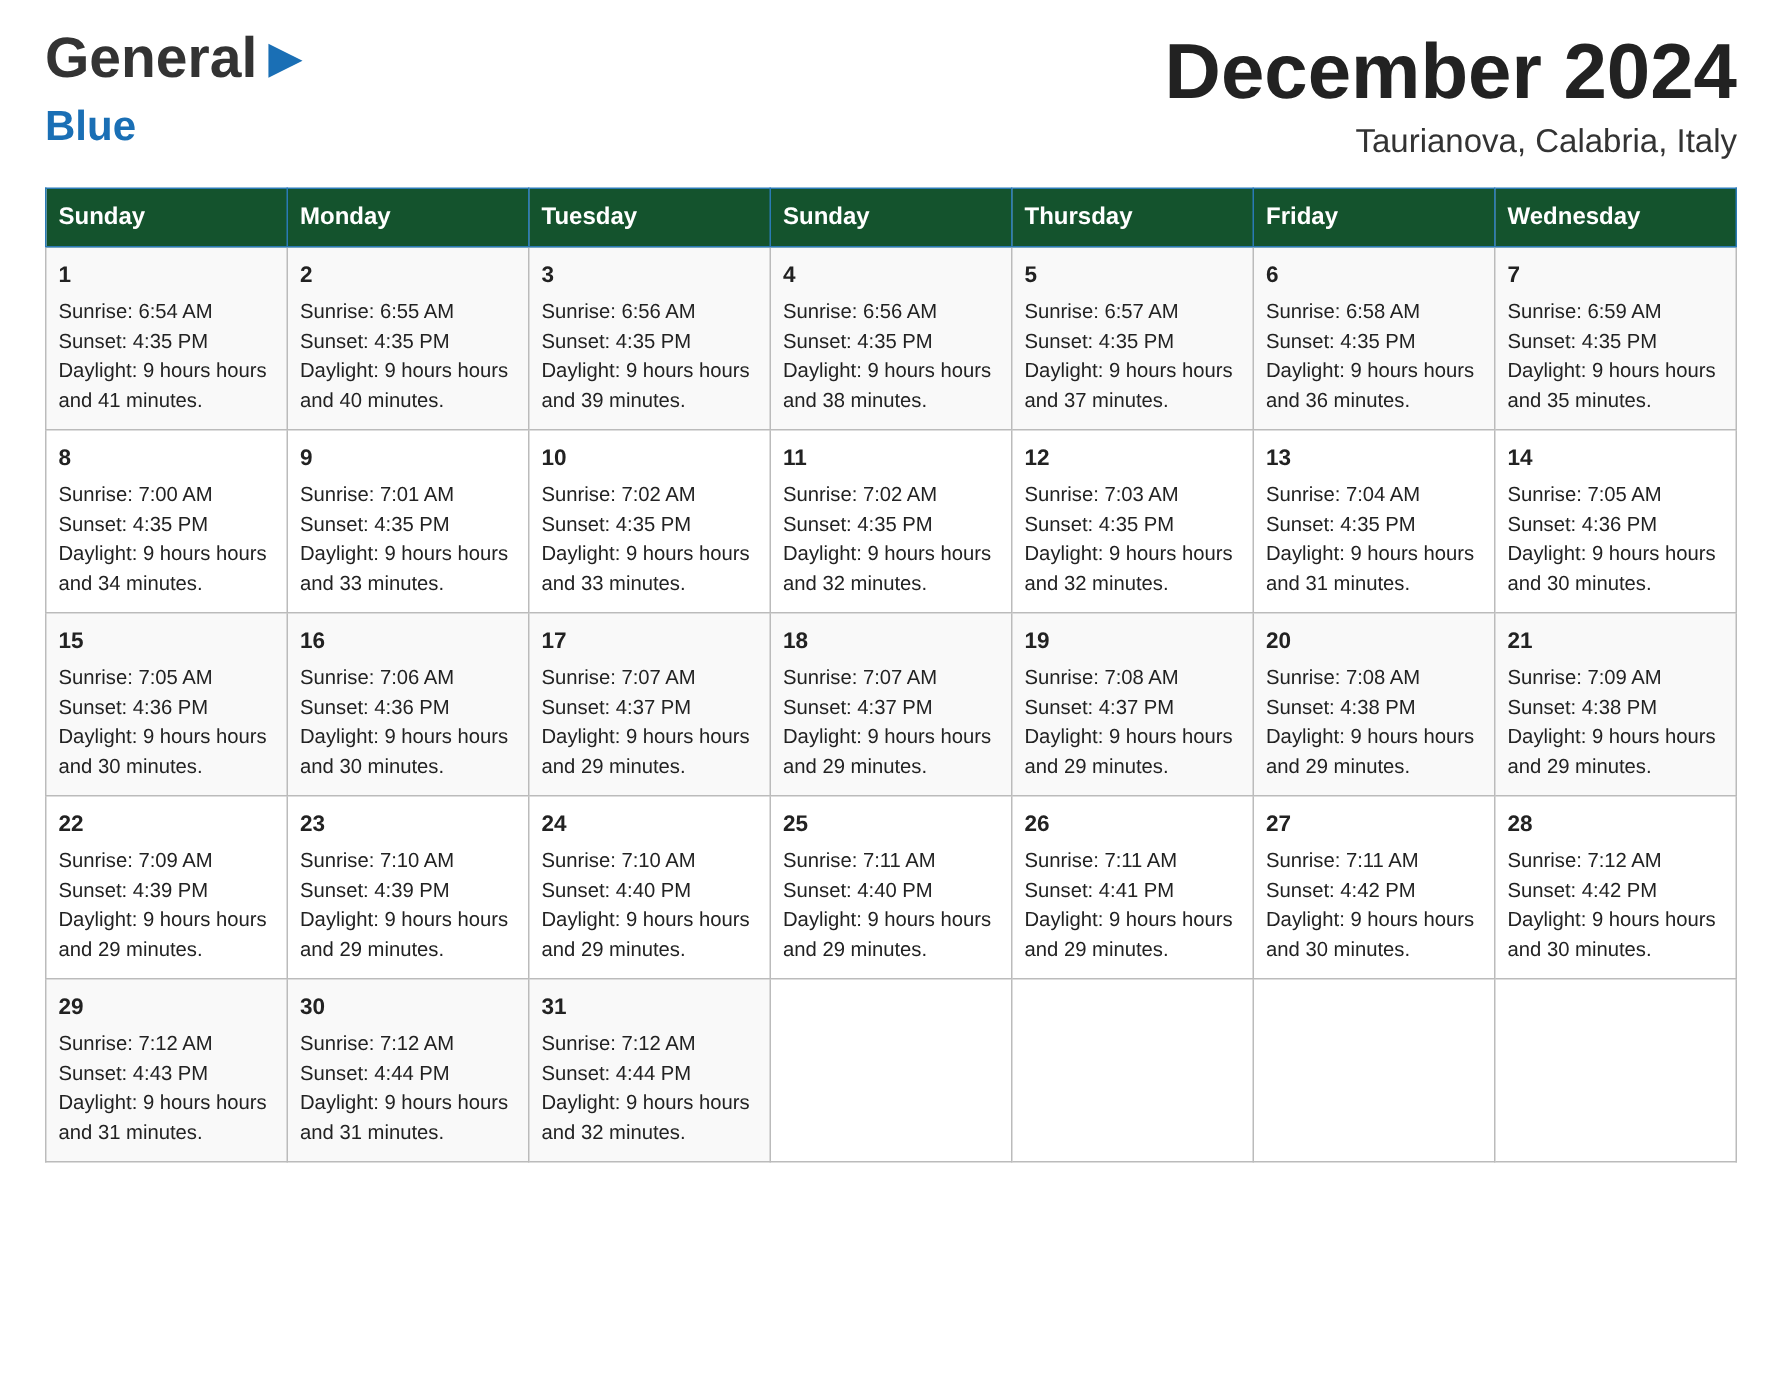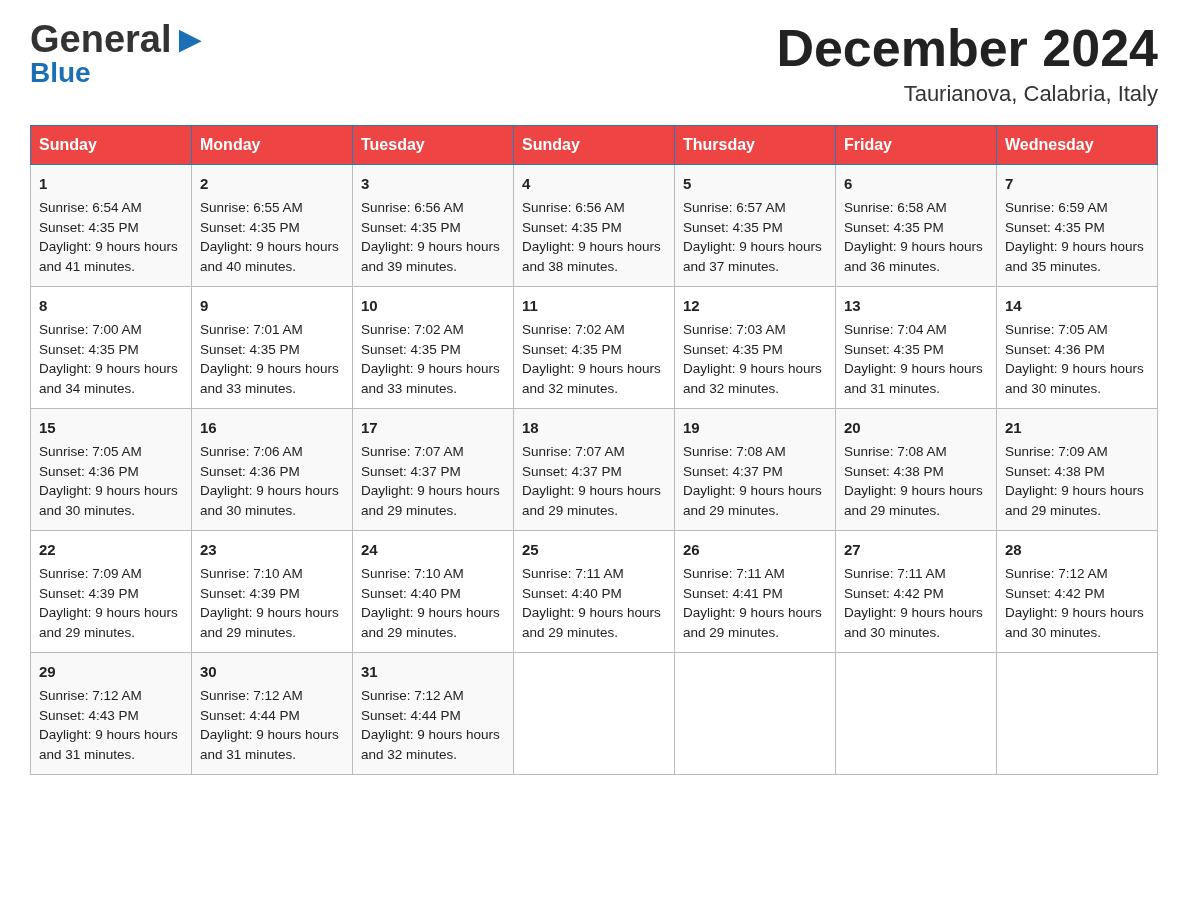--- a/index.html
+++ b/index.html
@@ -29,21 +29,21 @@
       font-size: 22px;
       color: #333;
       margin-top: 4px;
     }
     table {
       width: 100%;
       border-collapse: collapse;
       table-layout: fixed;
     }
     thead tr th {
-      background-color: #ef4444;
+      background-color: #14532d;
       color: #fff;
       font-size: 16px;
       font-weight: bold;
       padding: 10px 8px;
       text-align: left;
       border: 1px solid #2a7ab5;
     }
     tbody tr td {
       border: 1px solid #bbb;
       vertical-align: top;
@@ -90,21 +90,21 @@
       line-height: 1;
     }
     .logo-row1 .blue-part {
       color: #1a6fb5;
     }
     .logo-row2 {
       font-size: 28px;
       font-weight: bold;
       color: #1a6fb5;
       line-height: 1;
-      margin-top: 1px;
+      margin-top: 12px;
     }
   </style>
 </head>
 <body>
 
 <div class="header">
   <div class="logo-wrapper">
     <div class="logo-text-block">
       <div class="logo-row1">
         <span>General<span class="blue-part">►</span></span>

